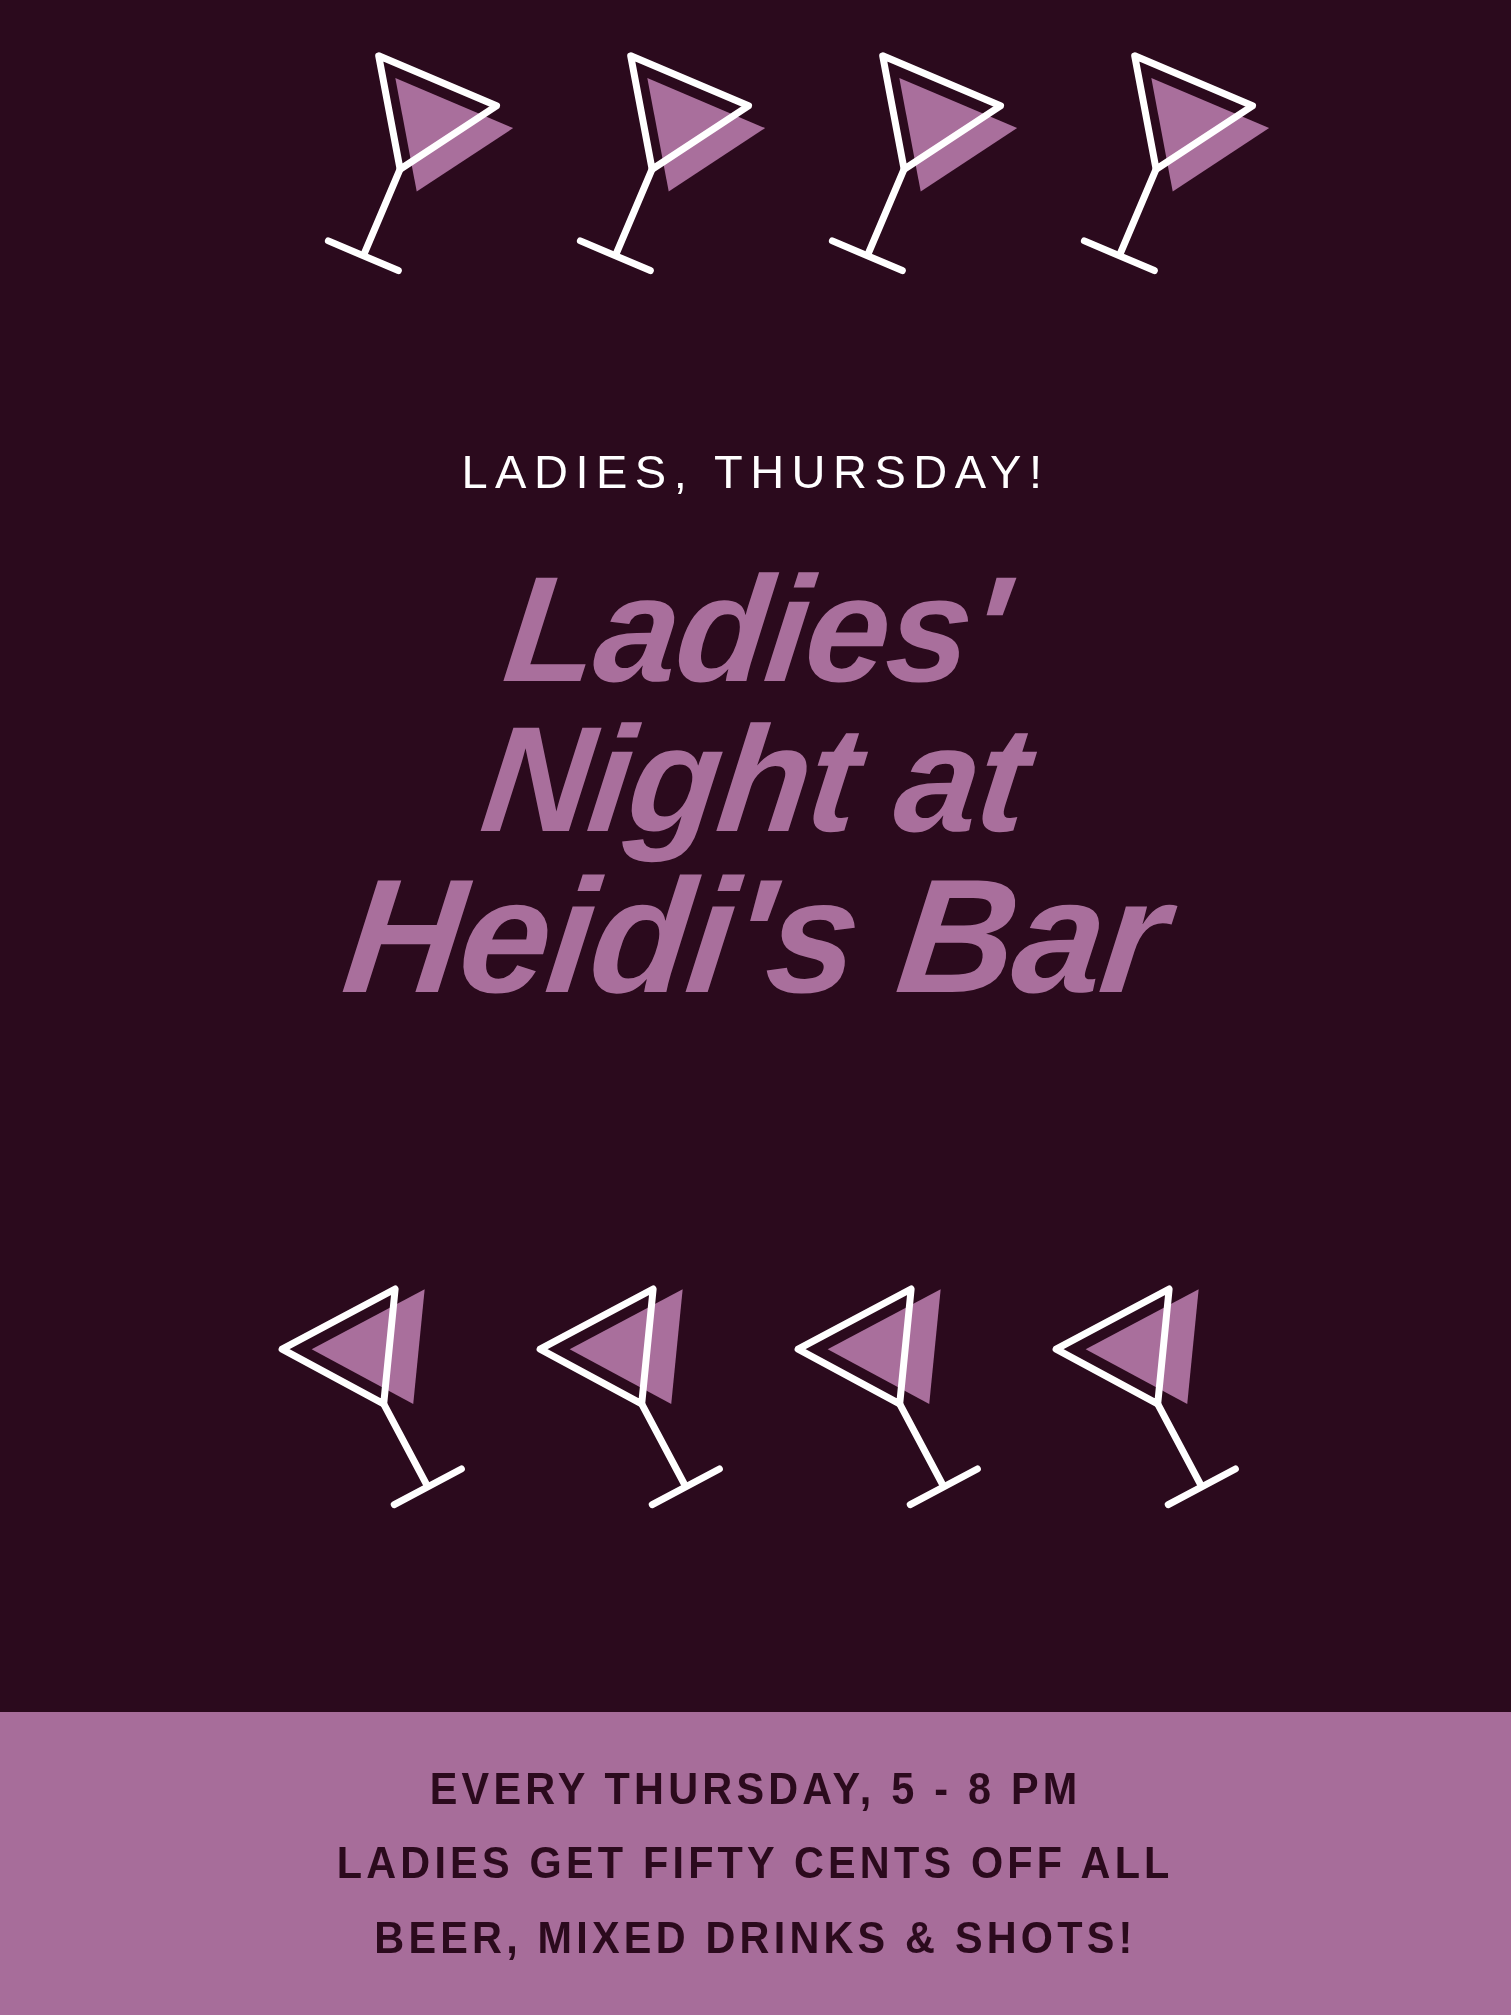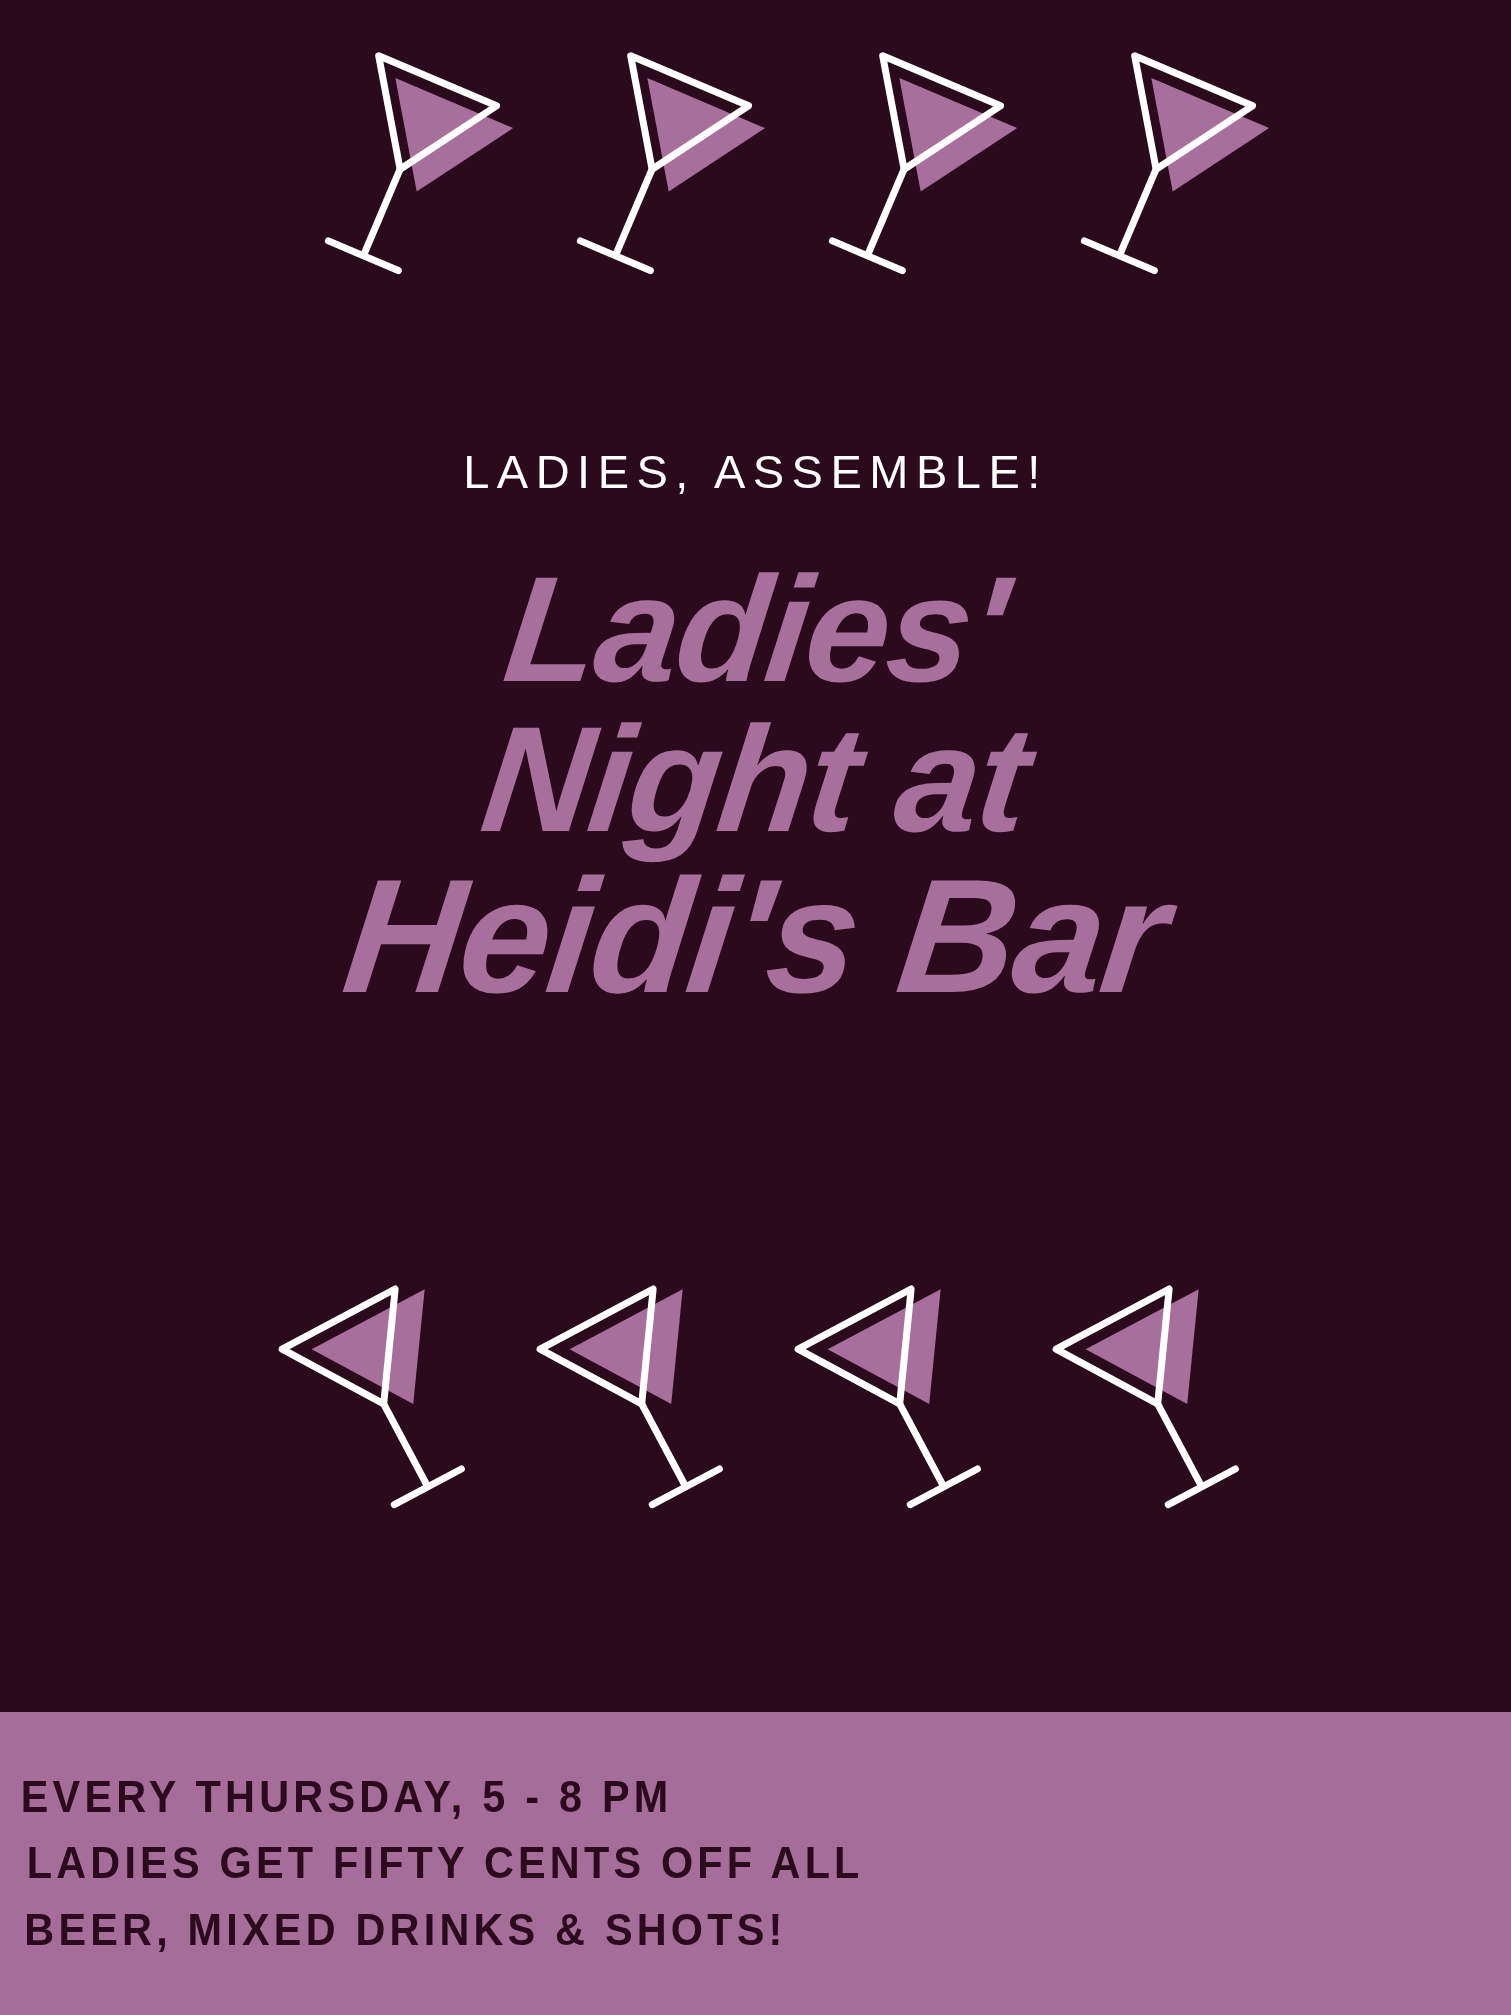--- a/index.html
+++ b/index.html
@@ -71,23 +71,23 @@
   #headline .hl-3{ font-size:162px; margin-top:12px;}
 
   
   #banner{
     position:absolute;
     left:0;bottom:0;
     width:1511px;height:303px;
     background:#a76d9a;
     display:flex;
     flex-direction:column;
-    align-items:flex-start;
+    align-items:center;
     justify-content:center;
-    gap:8px;
+    gap:16px;
   }
   #banner .banner-line{
     color:#2b0a1d;
     font-family:"Liberation Sans", sans-serif;
     font-weight:bold;
     font-size:44px;
     letter-spacing:4.5px;
     line-height:1.33;
     white-space:nowrap;
     transform:scaleX(0.94);
@@ -139,21 +139,21 @@
           <polygon points="36,34 164,34 100,130" fill="#a96f9c" transform="translate(24,14)"></polygon>
           <polygon points="36,34 164,34 100,130" fill="none" stroke="#ffffff" stroke-width="7" stroke-linejoin="round"></polygon>
           <line x1="100" y1="130" x2="100" y2="222" stroke="#ffffff" stroke-width="7" stroke-linecap="round"></line>
           <line x1="62" y1="224" x2="138" y2="224" stroke="#ffffff" stroke-width="7" stroke-linecap="round"></line>
         </g>
       </svg>
     </div>
 
   </div>
 
-  <div id="tagline">LADIES, ASSEMBLE!</div>
+  <div id="tagline">LADIES, THURSDAY!</div>
 
   <div id="headline">
     <span class="hl-line hl-1">Ladies'</span>
     <span class="hl-line hl-2">Night at</span>
     <span class="hl-line hl-3">Heidi's Bar</span>
   </div>
 
   <div class="glass-row" id="glass-row-bottom">
 
     <div class="glass">

